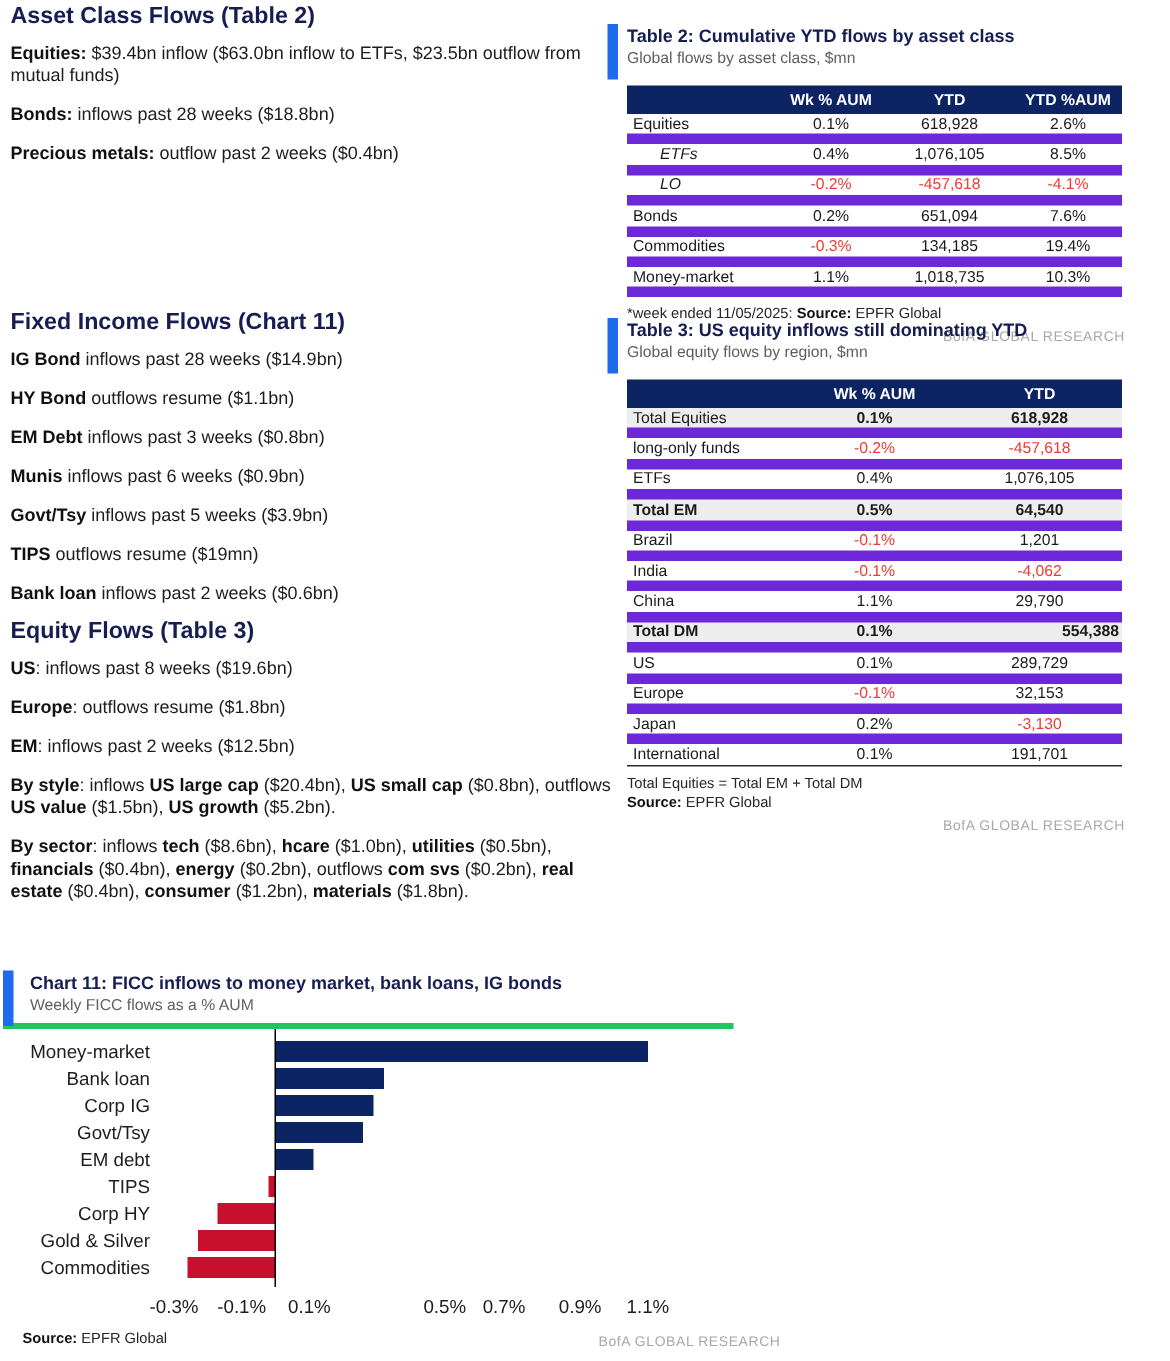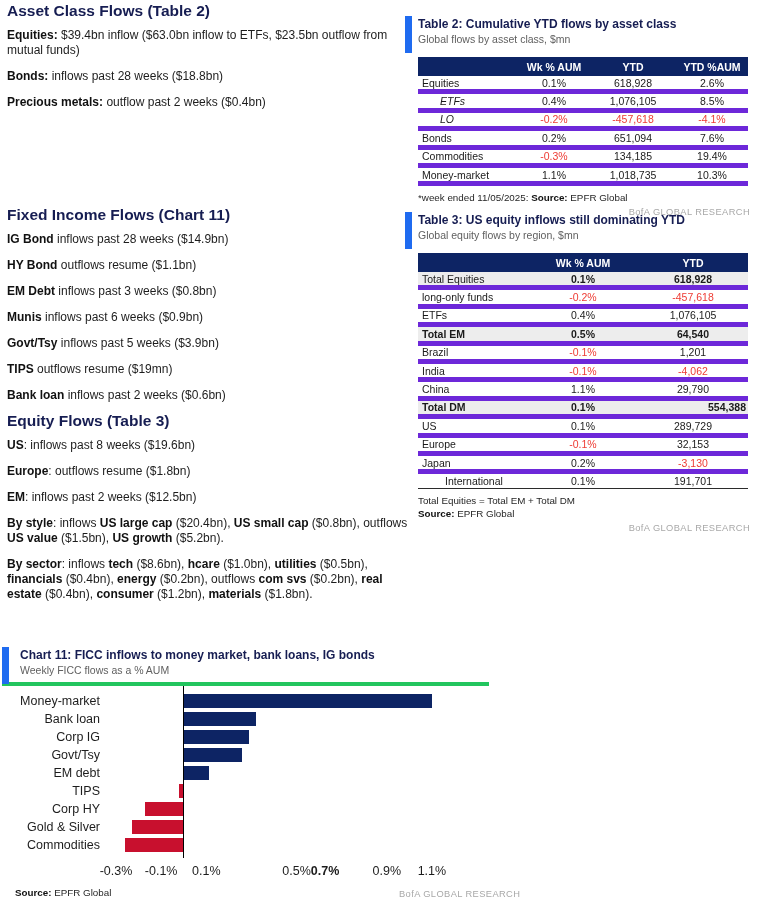--- a/index.html
+++ b/index.html
@@ -18,26 +18,26 @@
   .table-card{position:absolute;left:405px;width:345px;}
   .card-head{position:relative;padding-left:13px;min-height:38px;}
   .accent{position:absolute;left:0;top:2px;width:7px;height:37px;background:#1f6bf0;}
   .card-title{font-size:12px;font-weight:bold;color:#161d52;line-height:16px;padding-top:2px;}
   .card-sub{font-size:10.5px;color:#5f5f5f;line-height:14px;}
   table{border-collapse:collapse;margin:5px 0 0 13px;width:330px;table-layout:fixed;}
   thead th{background:#0d2464;color:#ffffff;font-size:10.5px;font-weight:bold;
     height:19px;padding:0 2px;text-align:center;}
   thead th.lab{text-align:left;padding-left:4px;}
   tbody td{font-size:10.5px;height:13.4px;line-height:12px;padding:0 2px;text-align:center;
-    border-bottom:5px solid #6d28d9;white-space:nowrap;}
+    border-bottom:7px solid #6d28d9;white-space:nowrap;}
   tbody td.lab{text-align:left;padding-left:4px;}
   tbody tr.shaded td{background:#ededed;font-weight:bold;}
   tbody td.indent{padding-left:22px;font-style:italic;}
   td.neg{color:#ee3b33;}
-  #table3 tbody tr:last-child td{border-bottom:1.5px solid #2b2b2b;text-align:center;}
+  #table3 tbody tr:last-child td{border-bottom:1.5px solid #2b2b2b;}
   .foot{margin:5px 0 0 13px;font-size:9.8px;color:#262626;line-height:13px;}
   .foot b{color:#111;}
   .brand{margin-top:3px;text-align:right;font-size:9.3px;color:#a8a8a8;letter-spacing:.4px;}
   
   #chart-panel{position:absolute;left:2px;top:645px;width:487px;}
   #chart-head{position:relative;padding-left:18px;padding-bottom:5px;border-bottom:4px solid #22c55e;}
   #chart-plot-wrap{position:relative;height:172px;margin-top:3px;}
   .cat-label{position:absolute;left:0;width:98px;text-align:right;font-size:12.5px;
     color:#1d1d1d;line-height:18px;}
   #bars{position:absolute;left:105px;top:0;width:352px;height:166px;}
@@ -254,21 +254,21 @@
           <div class="bar" title="Gold &amp; Silver: -0.23%" style="top: 131px; left: 24.8205px; width: 51.8974px; background: rgb(200, 16, 46);"></div>
           <div class="bar" title="Commodities: -0.26%" style="top: 149px; left: 18.0513px; width: 58.6667px; background: rgb(200, 16, 46);"></div>
           <div id="zero-line" style="left: 75.9679px;"></div>
         </div>
       <div id="x-ticks">
           <span style="left: 9.02564px;">-0.3%</span>
           <span style="left: 54.1538px;">-0.1%</span>
           <span style="left: 99.2821px;">0.1%</span>
           <span style="left: 144.41px; margin-top: 44px;">0.3%</span>
           <span style="left: 189.538px;">0.5%</span>
-          <span style="left: 218px; font-weight: bold;">0.7%</span>
+          <span style="left: 229px;">0.7%</span>
           <span style="left: 279.795px;">0.9%</span>
           <span style="left: 324.923px;">1.1%</span>
         </div>
     <div class="cat-label" style="top: 3px;">Money-market</div>
         <div class="cat-label" style="top: 21px;">Bank loan</div>
         <div class="cat-label" style="top: 39px;">Corp IG</div>
         <div class="cat-label" style="top: 57px;">Govt/Tsy</div>
         <div class="cat-label" style="top: 75px;">EM debt</div>
         <div class="cat-label" style="top: 93px;">TIPS</div>
         <div class="cat-label" style="top: 111px;">Corp HY</div>

